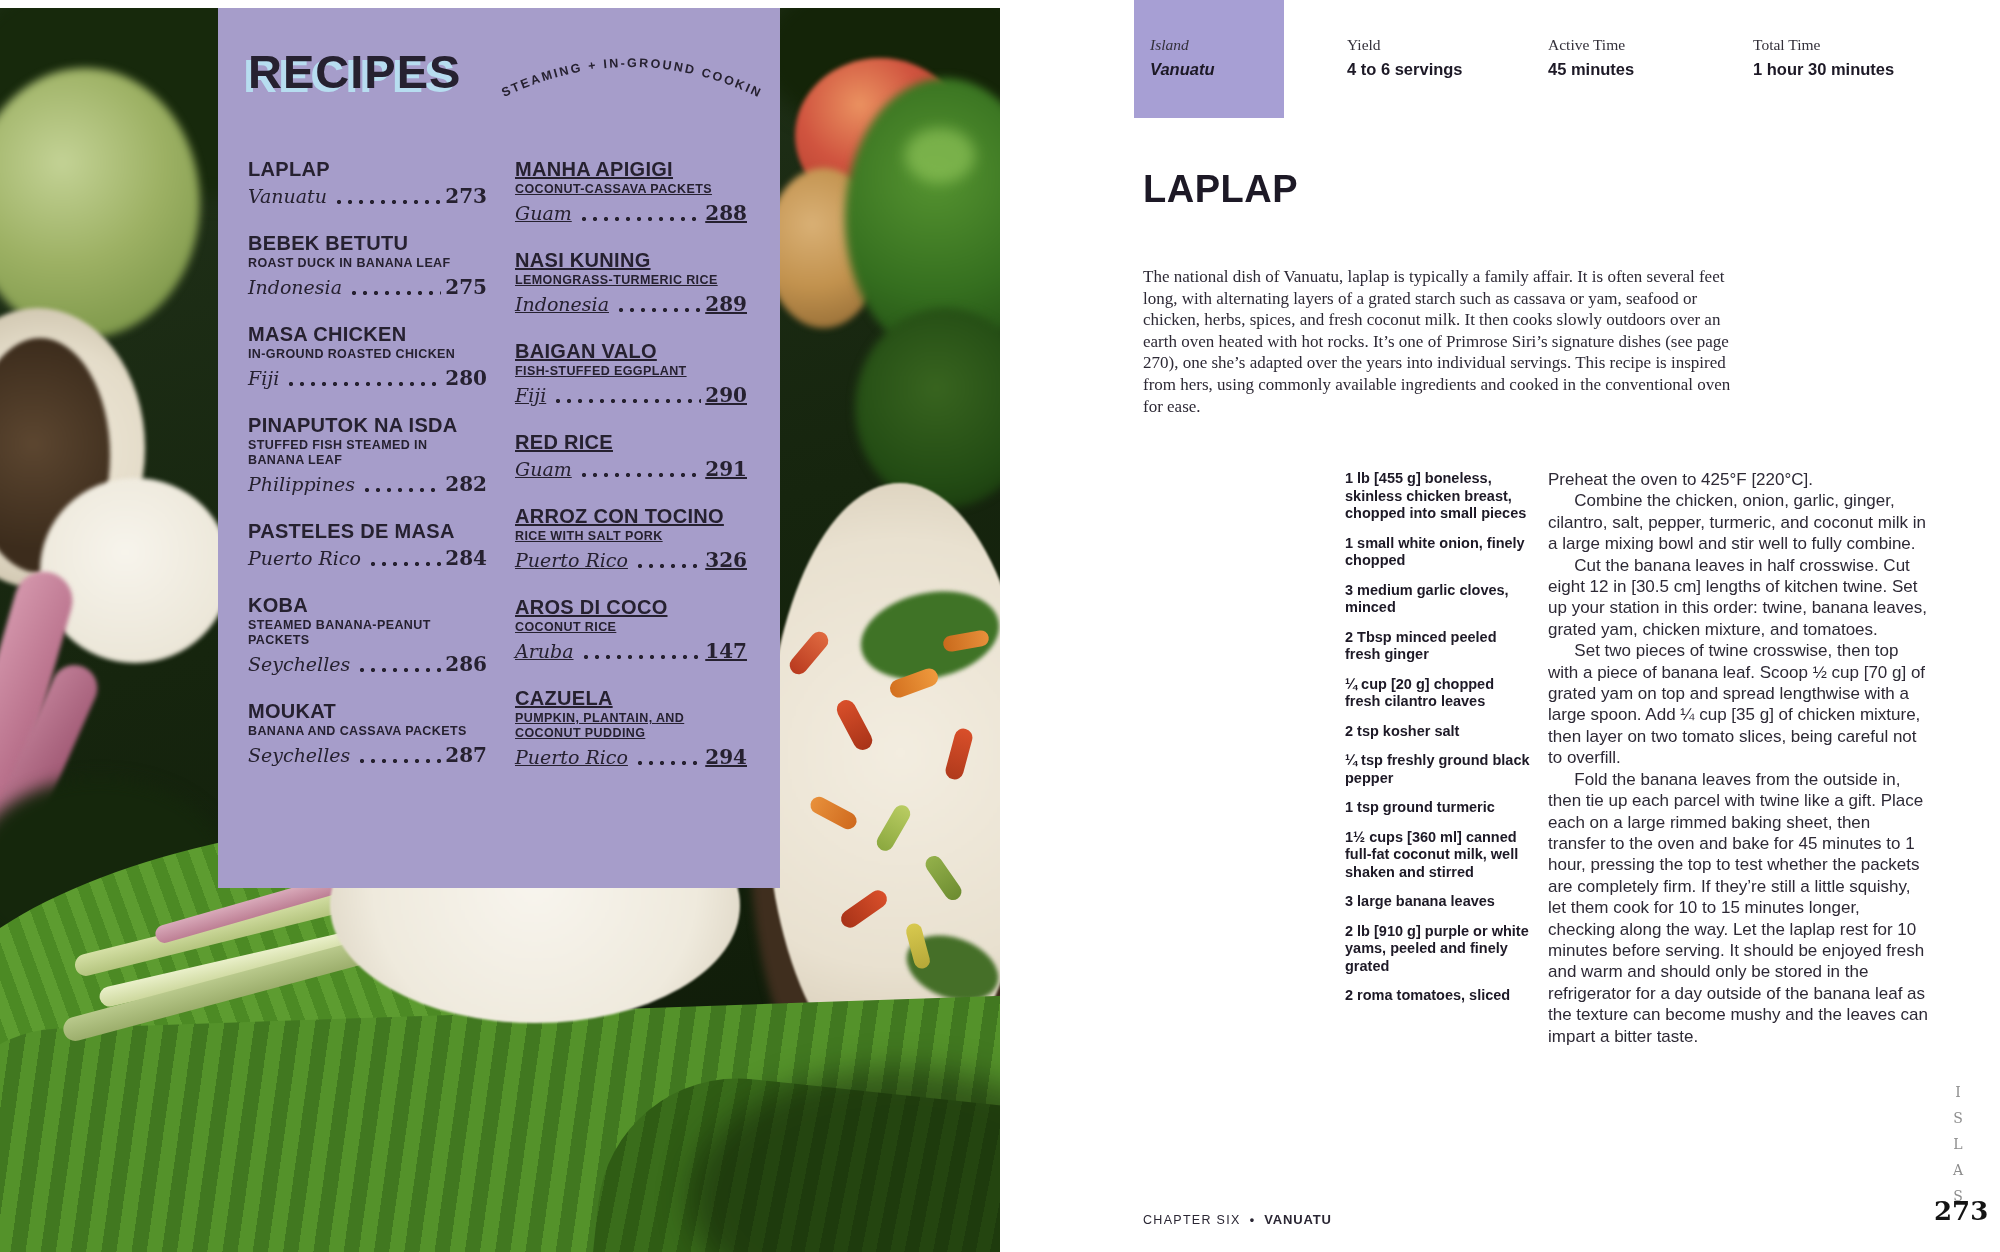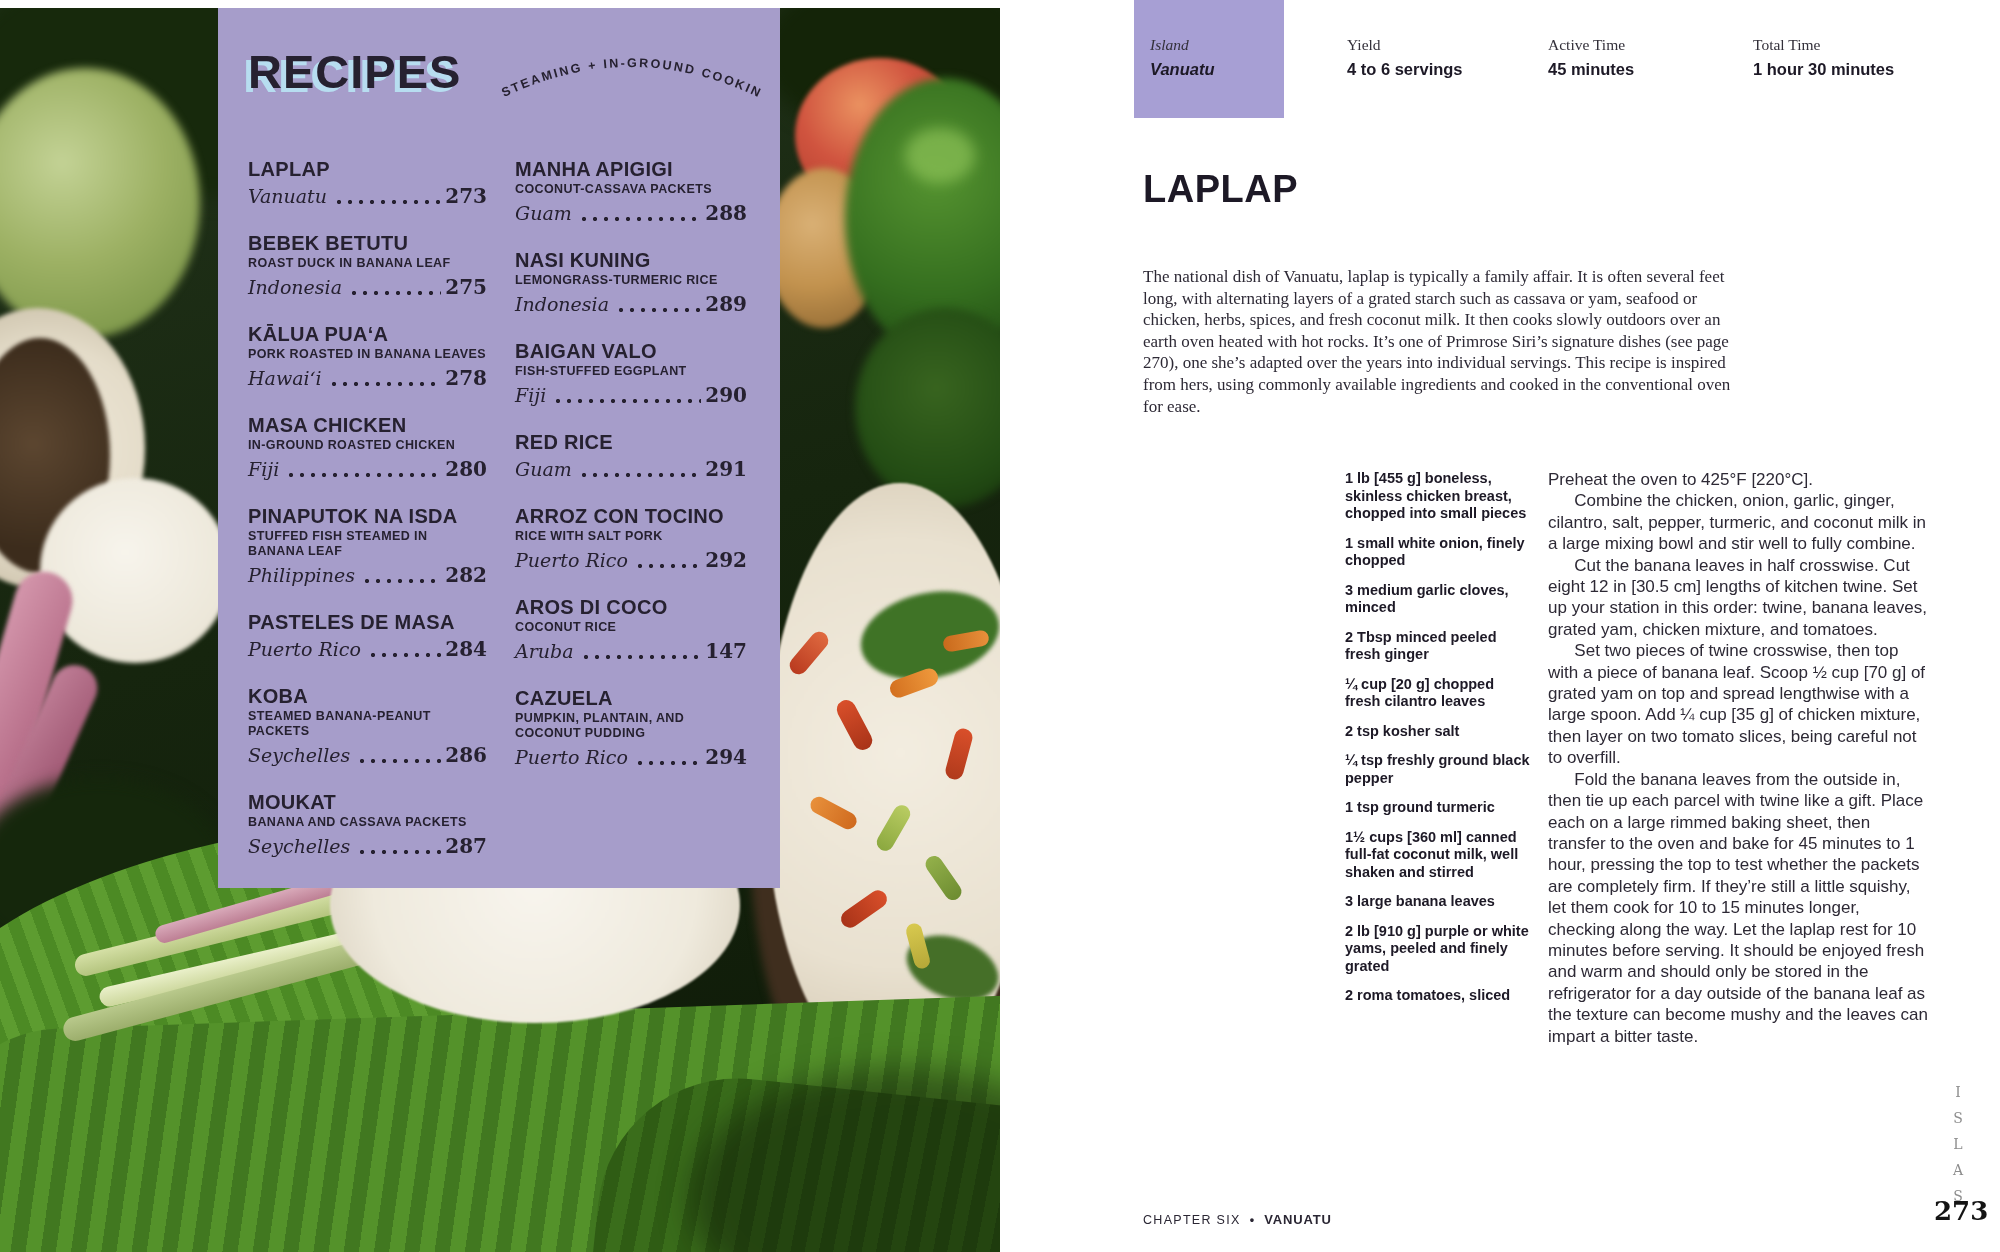--- a/index.html
+++ b/index.html
@@ -20,21 +20,21 @@
   .toc-panel { position:absolute; left:218px; top:0; width:562px; height:880px;
     background:#a69dca; }
   .panel-title { position:absolute; left:30px; top:36px; margin:0;
     font-size:47px; font-weight:900; letter-spacing:1px; color:#262130;
     text-shadow:-5px 4px 0 #b7ddf0; }
   .arc { position:absolute; left:278px; top:24px; }
   .arc text { font-family:"Liberation Sans", sans-serif; font-size:12.5px; font-weight:700;
     letter-spacing:2.2px; fill:#262130; }
   .toc-columns { position:absolute; left:30px; top:150px; width:500px; display:flex; }
   .toc-col-1 { width:239px; margin-right:28px; }
-  .toc-col-2 { width:232px; }
+  .toc-col-2 { width:232px;text-decoration:underline; }
   .toc-item { margin-bottom:22px; }
   .toc-name { font-size:20px; font-weight:700; letter-spacing:0.3px; line-height:22px; color:#262130; }
   .toc-sub { font-size:12.5px; font-weight:700; letter-spacing:0.4px; line-height:15px; margin-top:2px; color:#262130; }
   .toc-ref { display:flex; align-items:baseline; margin-top:4px; height:26px; }
   .toc-island { font-family:"DejaVu Serif", serif; font-style:italic; font-size:19px; color:#262130; white-space:nowrap; }
   .toc-leader { flex:1; align-self:flex-end; height:4px; margin:0 4px 6px 10px;
     background-image:radial-gradient(circle at 2px 2px, #262130 1.9px, transparent 2.3px);
     background-size:11px 4px; background-repeat:repeat-x; }
   .toc-page { font-family:"DejaVu Serif", serif; font-weight:700; font-size:20px; color:#262130; }
 
@@ -154,29 +154,20 @@
           <div class="toc-item">
             <div class="toc-name">BEBEK BETUTU</div>
             <div class="toc-sub">ROAST DUCK IN BANANA LEAF</div>
             <div class="toc-ref">
               <span class="toc-island">Indonesia</span>
               <span class="toc-leader"></span>
               <span class="toc-page">275</span>
             </div>
           </div>
           <div class="toc-item">
-            <div class="toc-name">KĀLUA PUAʻA</div>
-            <div class="toc-sub">PORK ROASTED IN BANANA LEAVES</div>
-            <div class="toc-ref">
-              <span class="toc-island">Hawaiʻi</span>
-              <span class="toc-leader"></span>
-              <span class="toc-page">278</span>
-            </div>
-          </div>
-          <div class="toc-item">
             <div class="toc-name">MASA CHICKEN</div>
             <div class="toc-sub">IN-GROUND ROASTED CHICKEN</div>
             <div class="toc-ref">
               <span class="toc-island">Fiji</span>
               <span class="toc-leader"></span>
               <span class="toc-page">280</span>
             </div>
           </div>
           <div class="toc-item">
             <div class="toc-name">PINAPUTOK NA ISDA</div>
@@ -252,21 +243,21 @@
               <span class="toc-leader"></span>
               <span class="toc-page">291</span>
             </div>
           </div>
           <div class="toc-item">
             <div class="toc-name">ARROZ CON TOCINO</div>
             <div class="toc-sub">RICE WITH SALT PORK</div>
             <div class="toc-ref">
               <span class="toc-island">Puerto Rico</span>
               <span class="toc-leader"></span>
-              <span class="toc-page">292</span>
+              <span class="toc-page">326</span>
             </div>
           </div>
           <div class="toc-item">
             <div class="toc-name">AROS DI COCO</div>
             <div class="toc-sub">COCONUT RICE</div>
             <div class="toc-ref">
               <span class="toc-island">Aruba</span>
               <span class="toc-leader"></span>
               <span class="toc-page">147</span>
             </div>

